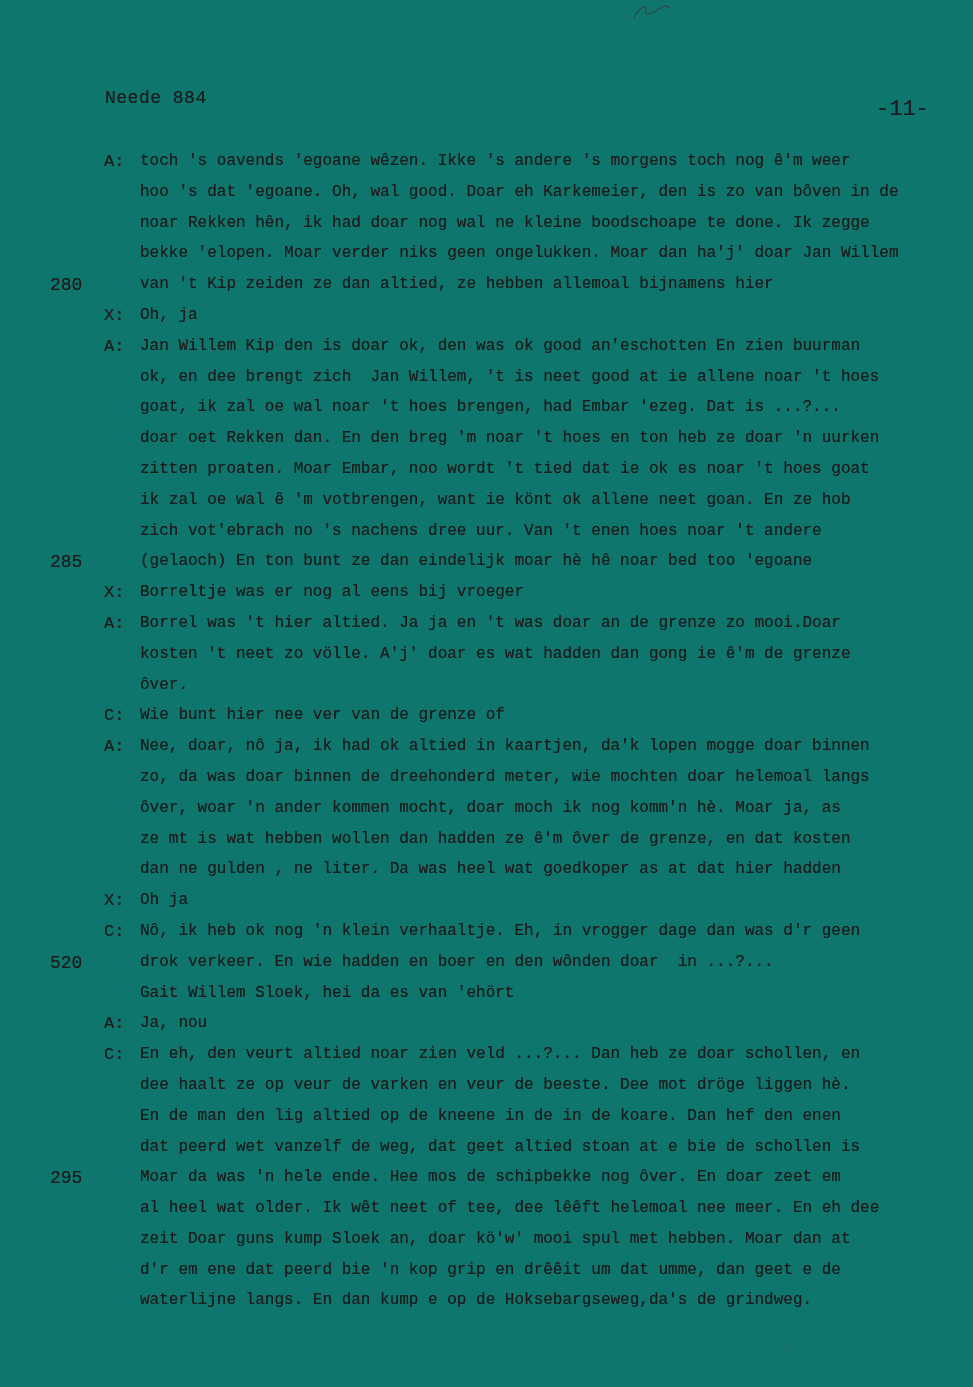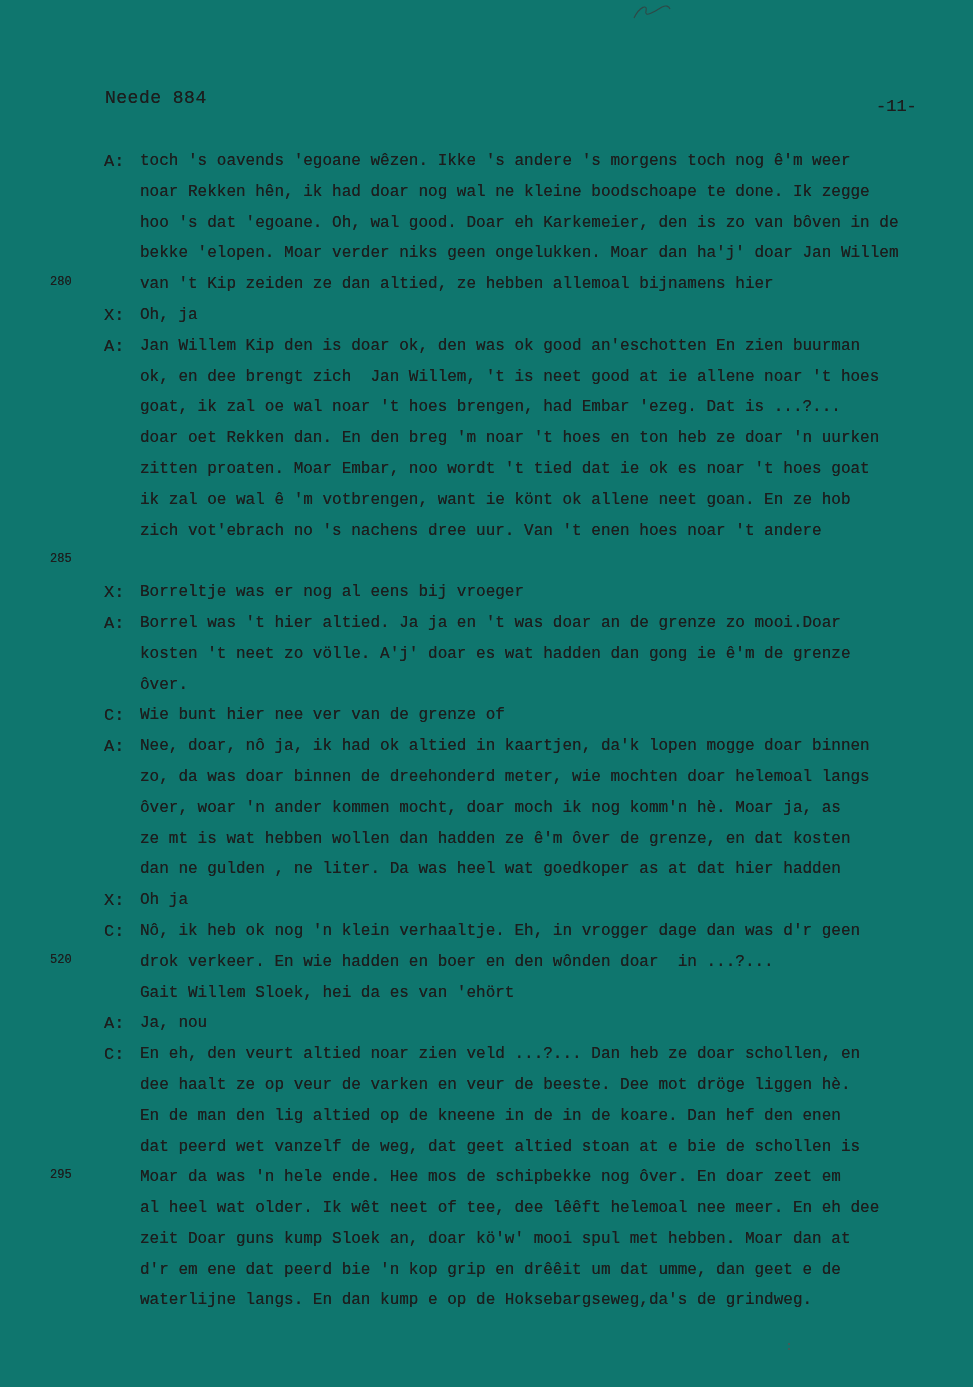--- a/index.html
+++ b/index.html
@@ -12,32 +12,32 @@
     font-family:"Liberation Mono","DejaVu Sans Mono",monospace;
     color:#1d1d1d;
   }
   .tw{ text-shadow:0 0 0.6px rgba(25,25,25,0.75); }
   .header-left{
     position:absolute;left:105px;top:88px;
     font-size:18px;letter-spacing:0.5px;
   }
   .header-right{
     position:absolute;left:876px;top:97px;
-    font-size:17px;
+    font-size:22px;
   }
   .transcript{
     position:absolute;left:0;top:148px;right:0;
   }
   .line{
     position:relative;
     height:30.8px;
   }
   .lnum{
     position:absolute;left:50px;top:4px;
-    font-size:12px;
+    font-size:18px;
   }
   .speaker{
     position:absolute;left:104px;top:4px;
     font-size:17px;white-space:pre;
   }
   .text{
     position:absolute;left:140px;top:4px;
     font-size:16px;white-space:pre;
   }
   .pen-mark{
@@ -65,24 +65,24 @@
   <div class="header-left tw">Neede 884</div>
 
   <div class="header-right tw">-11-</div>
 
   <div class="transcript" id="transcript">
       <div class="line">
         <span class="speaker tw">A:</span>
         <span class="text tw">toch 's oavends 'egoane wêzen. Ikke 's andere 's morgens toch nog ê'm weer</span>
       </div>
       <div class="line">
+        <span class="text tw">hoo 's dat 'egoane. Oh, wal good. Doar eh Karkemeier, den is zo van bôven in de</span>
+      </div>
+      <div class="line">
         <span class="text tw">noar Rekken hên, ik had doar nog wal ne kleine boodschoape te done. Ik zegge</span>
-      </div>
-      <div class="line">
-        <span class="text tw">hoo 's dat 'egoane. Oh, wal good. Doar eh Karkemeier, den is zo van bôven in de</span>
       </div>
       <div class="line">
         <span class="text tw">bekke 'elopen. Moar verder niks geen ongelukken. Moar dan ha'j' doar Jan Willem</span>
       </div>
       <div class="line">
         <span class="lnum tw">280</span>
         <span class="text tw">van 't Kip zeiden ze dan altied, ze hebben allemoal bijnamens hier</span>
       </div>
       <div class="line">
         <span class="speaker tw">X:</span>
@@ -105,20 +105,21 @@
         <span class="text tw">zitten proaten. Moar Embar, noo wordt 't tied dat ie ok es noar 't hoes goat</span>
       </div>
       <div class="line">
         <span class="text tw">ik zal oe wal ê 'm votbrengen, want ie könt ok allene neet goan. En ze hob</span>
       </div>
       <div class="line">
         <span class="text tw">zich vot'ebrach no 's nachens dree uur. Van 't enen hoes noar 't andere</span>
       </div>
       <div class="line">
         <span class="lnum tw">285</span>
+        <span class="text tw">(gelaoch) En ton bunt ze dan eindelijk moar hè hê noar bed too 'egoane</span>
       </div>
       <div class="line">
         <span class="speaker tw">X:</span>
         <span class="text tw">Borreltje was er nog al eens bij vroeger</span>
       </div>
       <div class="line">
         <span class="speaker tw">A:</span>
         <span class="text tw">Borrel was 't hier altied. Ja ja en 't was doar an de grenze zo mooi.Doar</span>
       </div>
       <div class="line">

